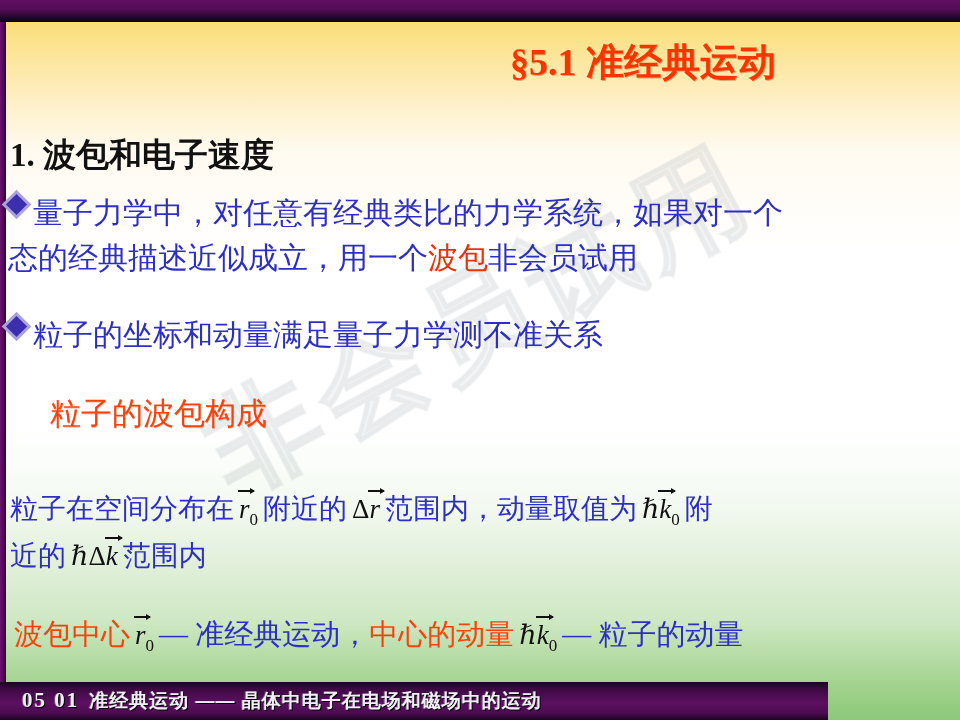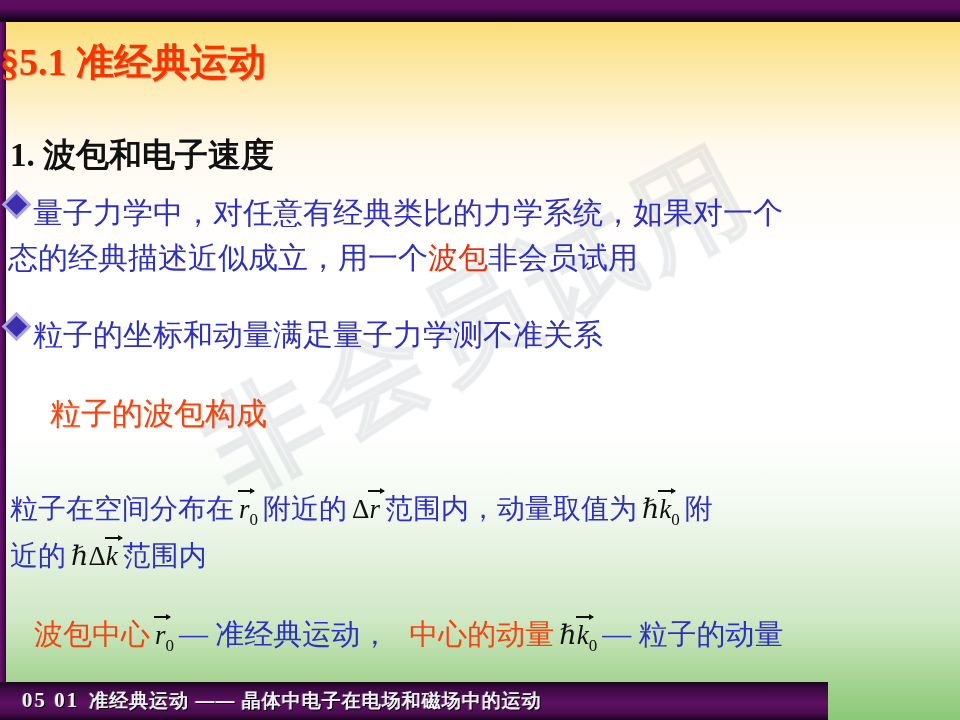--- a/index.html
+++ b/index.html
@@ -55,21 +55,21 @@
   .watermark{
     position:absolute;left:50%;top:320px;transform:translate(-50%,-50%) rotate(-28deg);
     font-family:"Liberation Sans","DejaVu Sans",sans-serif;
     font-weight:bold;font-size:112px;letter-spacing:8px;
     color:rgba(120,130,140,0.085);
     white-space:nowrap;pointer-events:none;user-select:none;
     -webkit-text-stroke:2px rgba(120,130,140,0.07);
   }
   
   .title{
-    position:absolute;left:0;top:42px;width:776px;text-align:left;
+    position:absolute;left:0;top:42px;width:776px;text-align:right;
     color:#f83500;font-weight:bold;font-size:38px;line-height:1.1;
     font-family:"Liberation Serif","DejaVu Serif",serif;
     text-shadow:1px 1px 0 rgba(150,40,0,.35);
     white-space:nowrap;
   }
   
   .body{position:absolute;left:0;top:16px;width:960px;height:688px;text-decoration:underline;}
   .heading1{
     position:absolute;left:10px;top:117px;
     font-weight:bold;font-size:33px;color:#111111;white-space:nowrap;
@@ -93,21 +93,21 @@
   }
   .para .hl{color:#ef2f08;}
   .red-sub{
     position:absolute;color:#f6430d;font-size:31px;white-space:nowrap;
     text-shadow:0.5px 0.5px 0 rgba(180,50,0,.25);
   }
   .line-blue{
     position:absolute;white-space:nowrap;color:#2d2fc4;font-size:28px;
   }
   .line-mix{position:absolute;white-space:nowrap;font-size:29px;}
-  .line-mix .r{color:#f6430d;margin-left:20px;}
+  .line-mix .r{color:#f6430d;}
   .line-mix .b{color:#2d2fc4;}
   
   .math{
     display:inline-block;font-family:"Liberation Serif","DejaVu Serif",serif;
     font-style:italic;color:#111;font-size:27px;vertical-align:baseline;
     margin:12px 5px;position:relative;
   }
   .math .up{font-style:italic;}
   .vec{position:relative;display:inline-block;padding-top:2px;}
   .vec:after{

